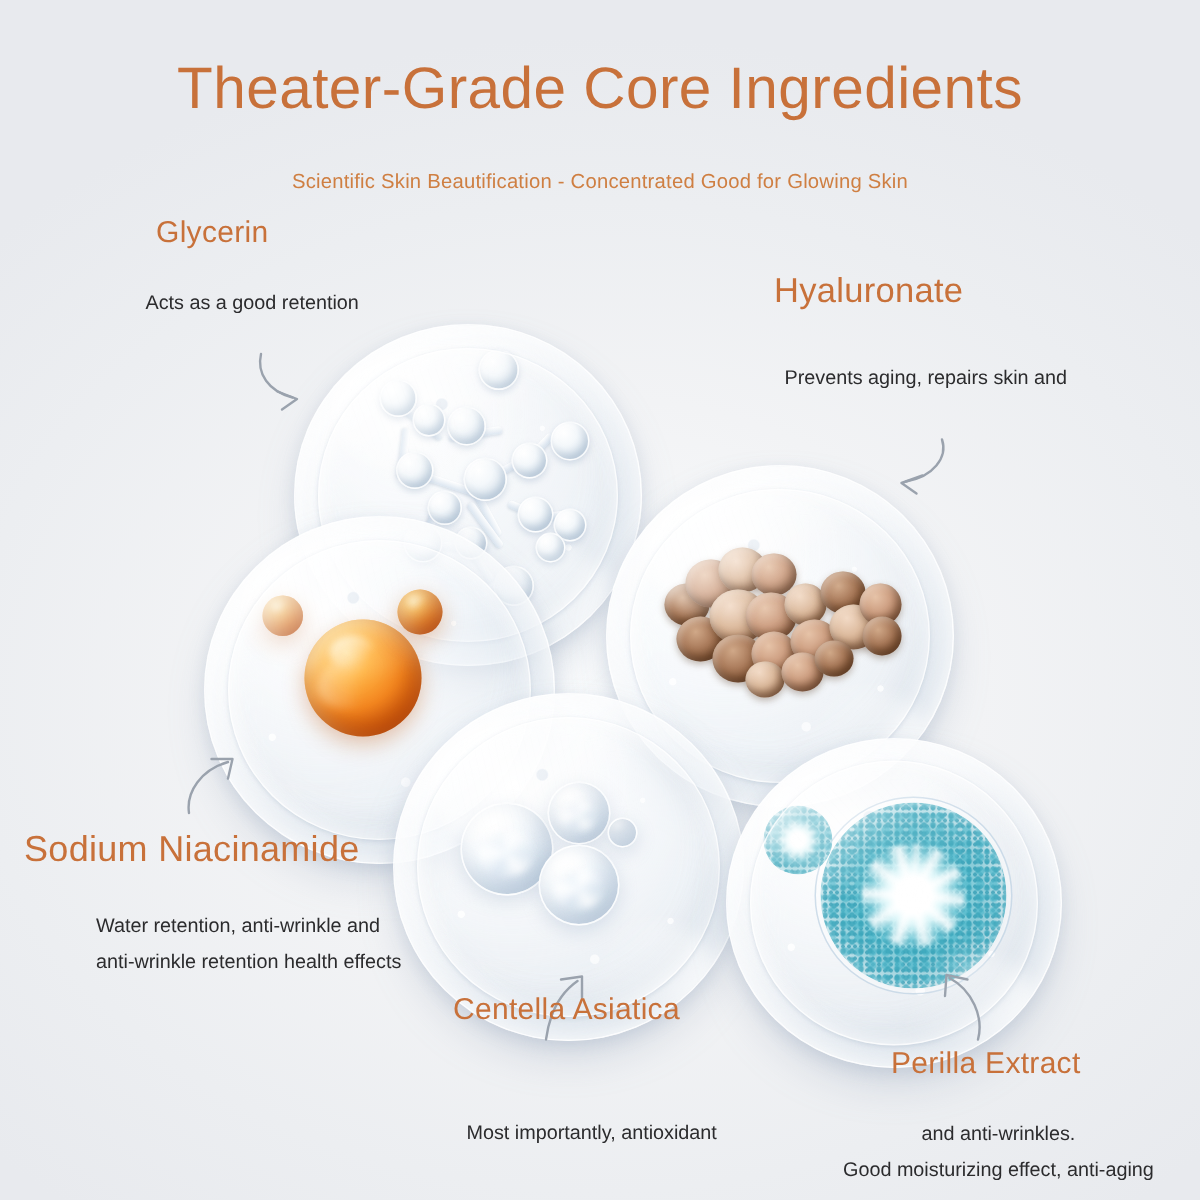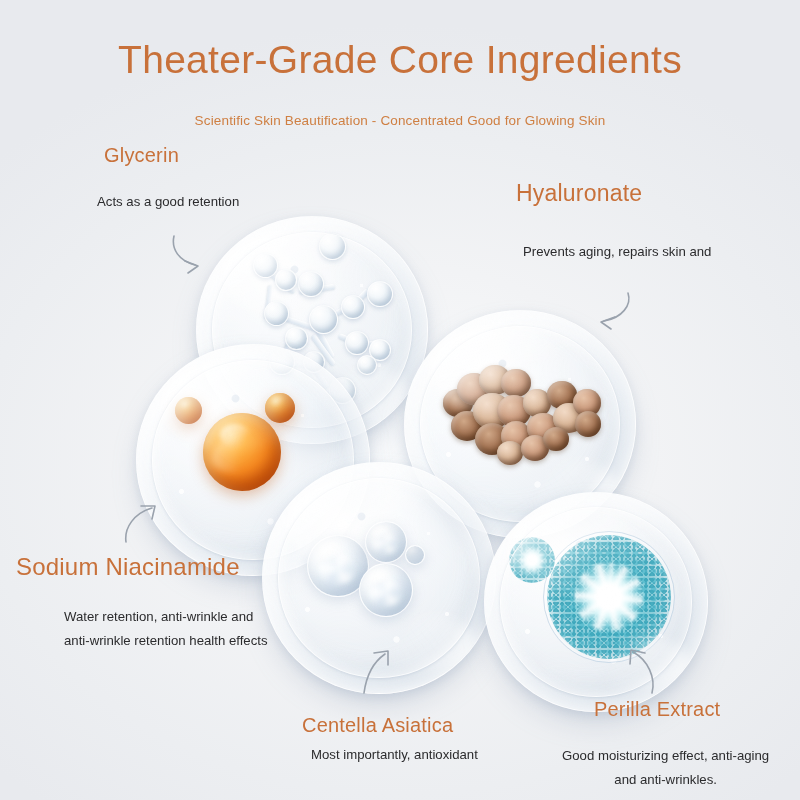--- a/index.html
+++ b/index.html
@@ -307,21 +307,21 @@
 
   #label-glycerin-name  { left:104px; top:144px; }
   #label-glycerin-desc  { left:97px;  top:190px; }
 
   #label-niacin-name    { left:516px; top:180px; font-size:23px; }
   #label-niacin-desc    { left:523px; top:240px; }
 
   #label-sodium-name    { left:16px;  top:553px; font-size:24px; }
   #label-sodium-desc    { left:16px;  top:605px;margin-left:48px; }
 
-  #label-centella-name  { left:302px; top:714px; }
+  #label-centella-name  { left:302px; top:662px; }
   #label-centella-desc  { left:311px; top:743px; }
 
   #label-perilla-name   { left:594px; top:698px; }
   #label-perilla-desc   { left:562px; top:744px; }
 
   
   .arrow {
     position:absolute;
     z-index:11;
     pointer-events:none;
@@ -486,22 +486,22 @@
   <div>anti-wrinkle retention health effects</div>
 </div>
 
 <div class="ing-name" id="label-centella-name">Centella Asiatica</div>
 <div class="ing-desc" id="label-centella-desc">
   <div>Most importantly, antioxidant</div>
 </div>
 
 <div class="ing-name" id="label-perilla-name">Perilla Extract</div>
 <div class="ing-desc" id="label-perilla-desc">
+  <div style="text-align:center">and anti-wrinkles.</div>
   <div>Good moisturizing effect, anti-aging</div>
-  <div style="text-align:center">and anti-wrinkles.</div>
 </div>
 
 <div class="arrow" id="arrow-glycerin">
   <svg width="46" height="44" viewBox="0 0 46 44">
     <path d="M6 4 C 3 17, 11 29, 27 33"></path>
     <path d="M17 29 L 30 34 L 20 41"></path>
   </svg>
 </div>
 
 <div class="arrow" id="arrow-niacin">

